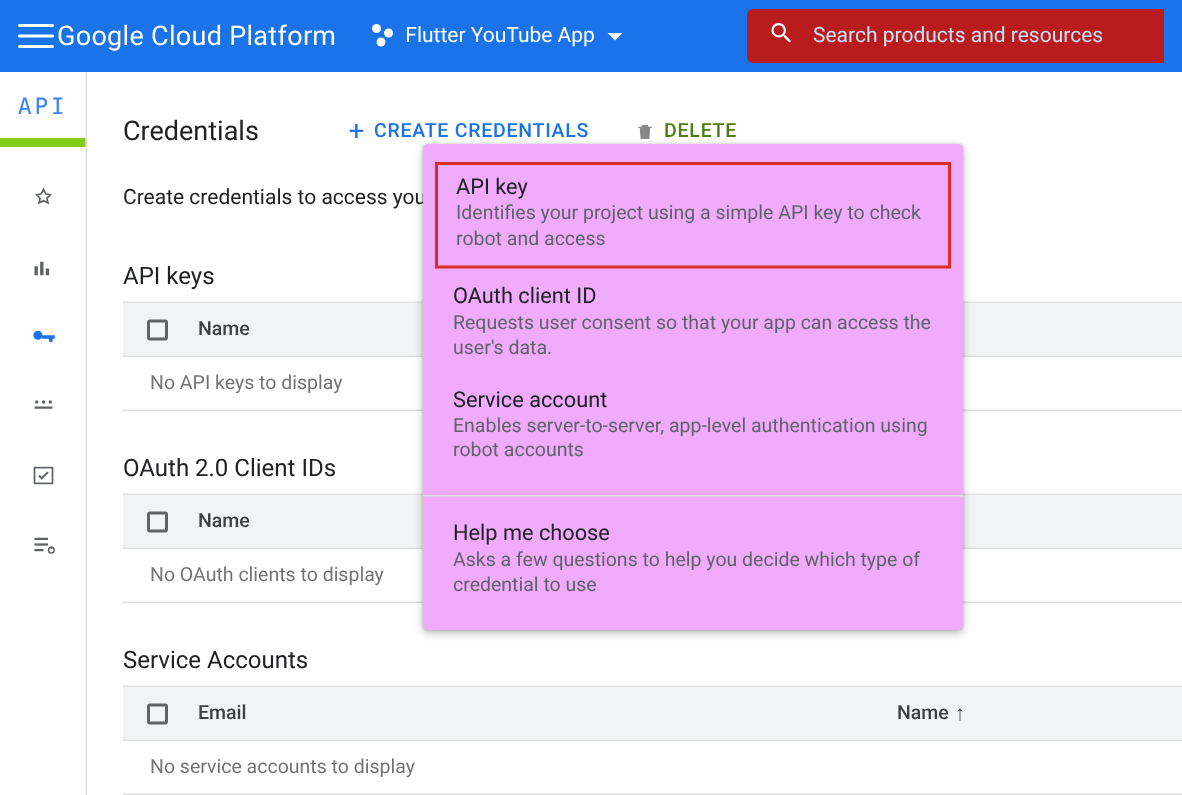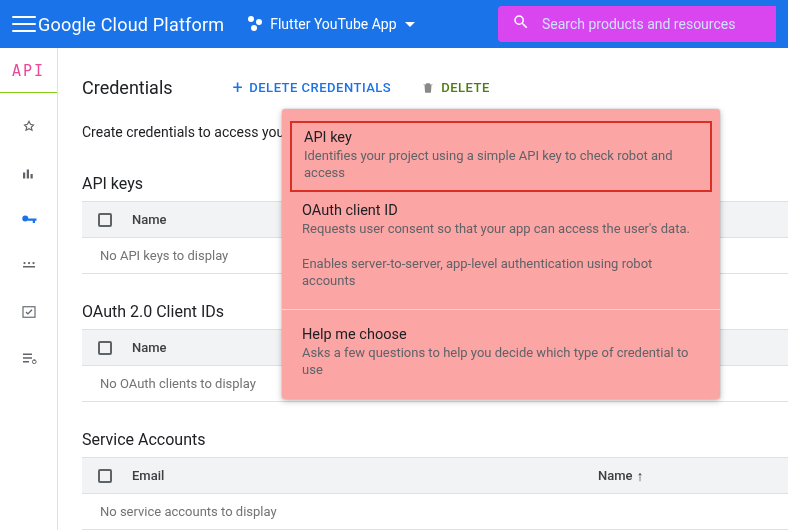--- a/index.html
+++ b/index.html
@@ -11,29 +11,29 @@
     .hamburger span { display:block; height:2px; background:#fff; border-radius:1px; }
     .brand { font-size:18px; font-weight:400; margin-left:2px; letter-spacing:.2px; white-space:nowrap; }
     .project-picker { display:flex; align-items:center; margin-left:22px; cursor:pointer;text-align:right; }
     .dots3 { width:18px; height:18px; position:relative; margin-right:6px; }
     .dots3 i { position:absolute; width:6px; height:6px; border-radius:50%; background:#fff; }
     .dots3 i:nth-child(1){ left:2px; top:1px; }
     .dots3 i:nth-child(2){ left:10px; top:4px; }
     .dots3 i:nth-child(3){ left:5px; top:10px; }
     .project-name { font-size:14px; }
     .caret-down { margin-left:8px; width:0; height:0; border-left:5px solid transparent; border-right:5px solid transparent; border-top:5px solid #fff; }
-    .searchbox { margin-left:auto; background:#d946ef; height:36px; border-radius:4px 0 0 4px; display:flex; align-items:center; padding:0 10px 0 14px; width:278px; }
+    .searchbox { margin-left:auto; background:#b91c1c; height:36px; border-radius:4px 0 0 4px; display:flex; align-items:center; padding:0 10px 0 14px; width:278px; }
     .searchbox svg { width:18px; height:18px; fill:#fff; flex-shrink:0; }
     .searchbox input { border:none; background:transparent; outline:none; color:#fff; font-size:14px; margin-left:12px; width:100%; }
     .searchbox input::placeholder { color:#cfe2fb; }
 
     
     .shell { display:flex; height:calc(530px - 48px); }
     .leftrail { width:58px; border-right:1px solid #e0e0e0; display:flex; flex-direction:column; align-items:center; padding-top:14px; gap:24px; }
-    .api-label { font-family:monospace; font-size:15px; letter-spacing:2px; padding-bottom:12px; border-bottom:1px solid #84cc16; width:100%; text-align:center; color:#ec4899; }
+    .api-label { font-family:monospace; font-size:15px; letter-spacing:2px; padding-bottom:12px; border-bottom:6px solid #84cc16; width:100%; text-align:center; color:#3b82f6; }
     .rail-icon { width:22px; height:22px; display:flex; align-items:center; justify-content:center; color:#5f6368; cursor:pointer; }
     .rail-icon.active { color:#1a73e8; }
     .rail-icon svg { width:18px; height:18px; fill:currentColor; }
 
     
     .main { flex:1; padding:0 0 0 24px; position:relative; overflow:hidden; }
     .titlebar { display:flex; align-items:flex-end; height:50px; }
     .page-title { font-size:18px; color:#202124; font-weight:400; }
     .toolbar { display:flex; align-items:center; margin-left:60px; gap:30px; }
     .tb-btn { display:flex; align-items:center; font-size:13px; font-weight:500; letter-spacing:.5px; cursor:pointer; }
@@ -53,21 +53,21 @@
     .table-header { background:#f1f3f4; font-weight:500; color:#3c4043; }
     .col-check { width:46px; display:flex; align-items:center; justify-content:center; }
     .chk { width:14px; height:14px; border:2px solid #5f6368; border-radius:2px; }
     .col-name { flex:0 0 300px; padding-left:4px; }
     .col-date { flex:0 0 160px; display:flex; align-items:center; gap:4px; }
     .col-name2 { flex:0 0 90px; display:flex; align-items:center; gap:4px; }
     .empty-row { padding-left:18px; color:#737373; font-size:13px; }
     .arrow { font-size:14px; }
 
     
-    .dropdown { position:absolute; left:224px; top:61px; width:438px; background:#fca5a5; border-radius:3px; box-shadow:0 2px 6px rgba(0,0,0,0.28),0 0 0 1px rgba(0,0,0,0.05); padding:10px 0; }
+    .dropdown { position:absolute; left:224px; top:48px; width:360px; background:#f0abfc; border-radius:3px; box-shadow:0 2px 6px rgba(0,0,0,0.28),0 0 0 1px rgba(0,0,0,0.05); padding:10px 0; }
     .dd-item { padding:6px 20px 10px 20px; cursor:pointer; }
     .dd-item.highlight { border:2px solid #d93025; margin:2px 8px 4px 8px; padding:6px 12px 8px 12px; }
     .dd-item-title { font-size:14.5px; color:#202124; }
     .dd-item-desc { font-size:13px; color:#5f6368; margin-top:2px; line-height:1.3; }
     .dd-divider { height:1px; background:#e0e0e0; margin:10px 0; }
   </style>
 </head>
 <body>
 
 <div class="topbar">
@@ -141,21 +141,21 @@
         </svg>
     </div>
   </div>
 
   <div class="main">
     <div class="titlebar">
       <div class="page-title">Credentials</div>
       <div class="toolbar">
         <div class="tb-btn primary">
           <span class="plus">+</span>
-          <span>DELETE CREDENTIALS</span>
+          <span>CREATE CREDENTIALS</span>
         </div>
         <div class="tb-btn muted">
           <span class="trash">
             <svg viewBox="0 0 24 24">
                 <path d="M6 7h12l-1 13H7L6 7zm3-3h6l1 2H8l1-2zM4 6h16v1H4z"></path>
               </svg>
           </span>
           <span>DELETE</span>
         </div>
       </div>
@@ -213,20 +213,21 @@
     <div class="dropdown">
       <div class="dd-item highlight">
         <div class="dd-item-title">API key</div>
         <div class="dd-item-desc">Identifies your project using a simple API key to check robot and access</div>
       </div>
       <div class="dd-item">
         <div class="dd-item-title">OAuth client ID</div>
         <div class="dd-item-desc">Requests user consent so that your app can access the user's data.</div>
       </div>
       <div class="dd-item">
+        <div class="dd-item-title">Service account</div>
         <div class="dd-item-desc">Enables server-to-server, app-level authentication using robot accounts</div>
       </div>
       <div class="dd-divider"></div>
       <div class="dd-item">
         <div class="dd-item-title">Help me choose</div>
         <div class="dd-item-desc">Asks a few questions to help you decide which type of credential to use</div>
       </div>
     </div>
 
   </div>

